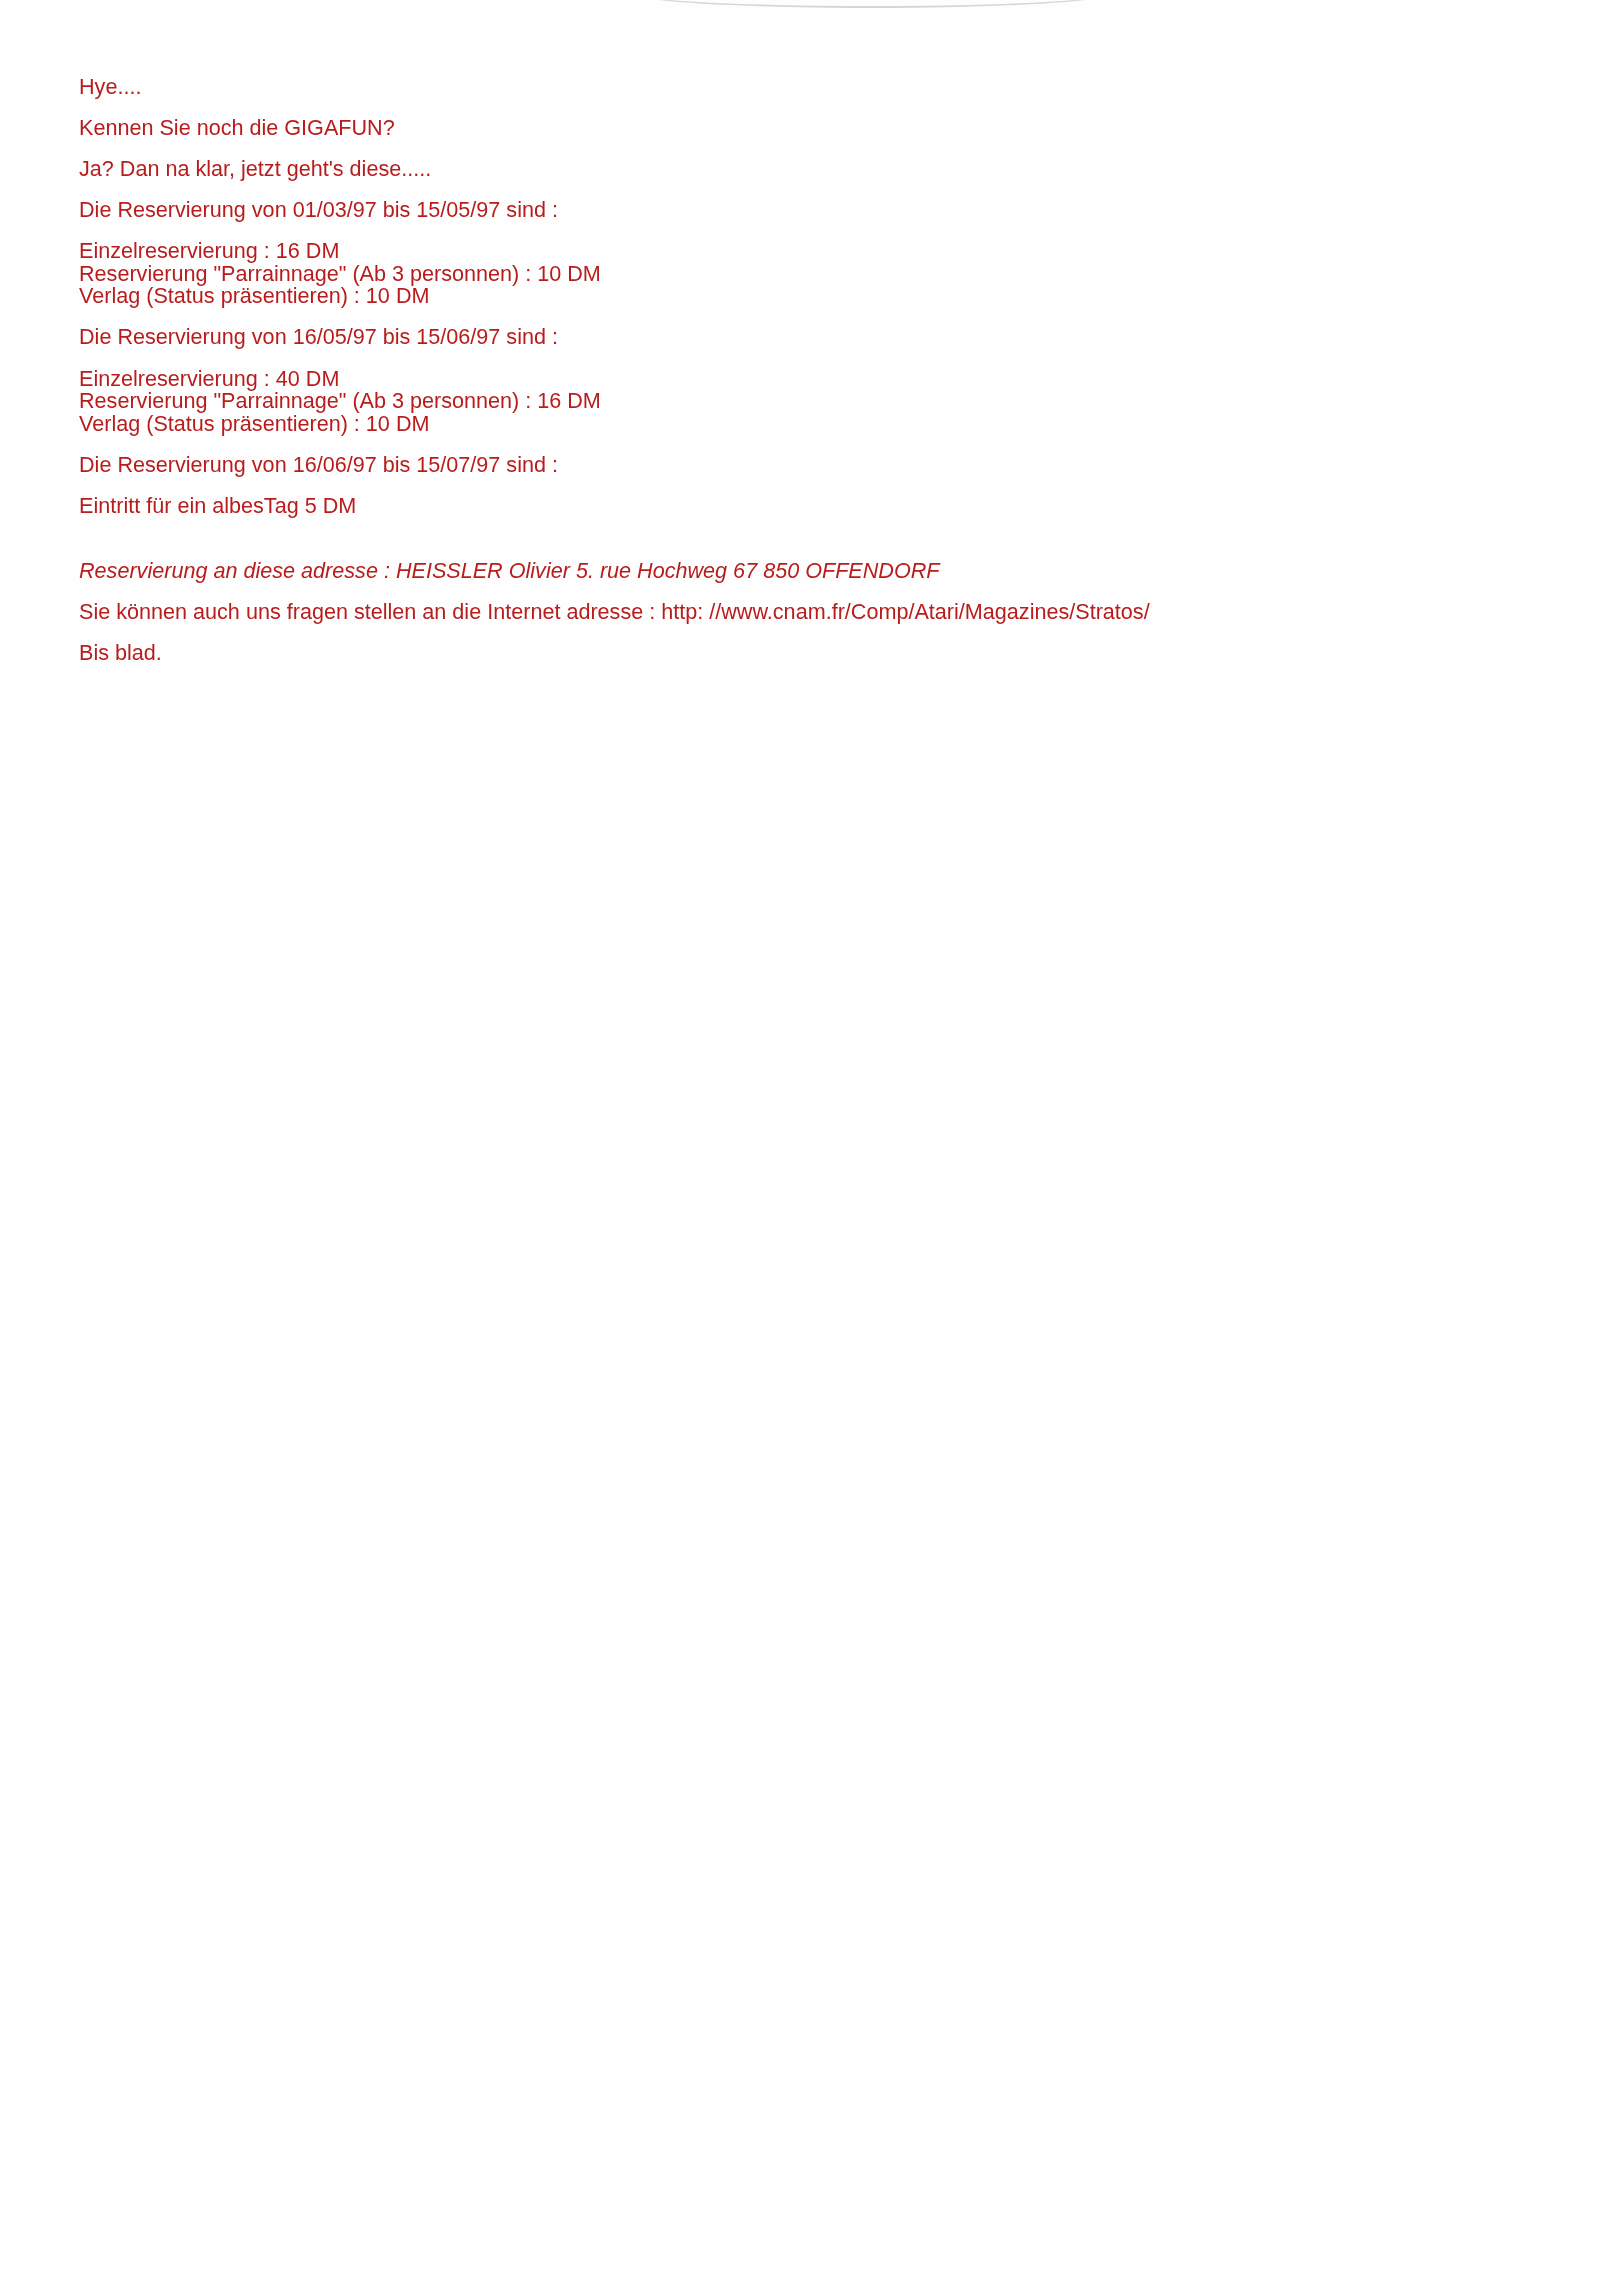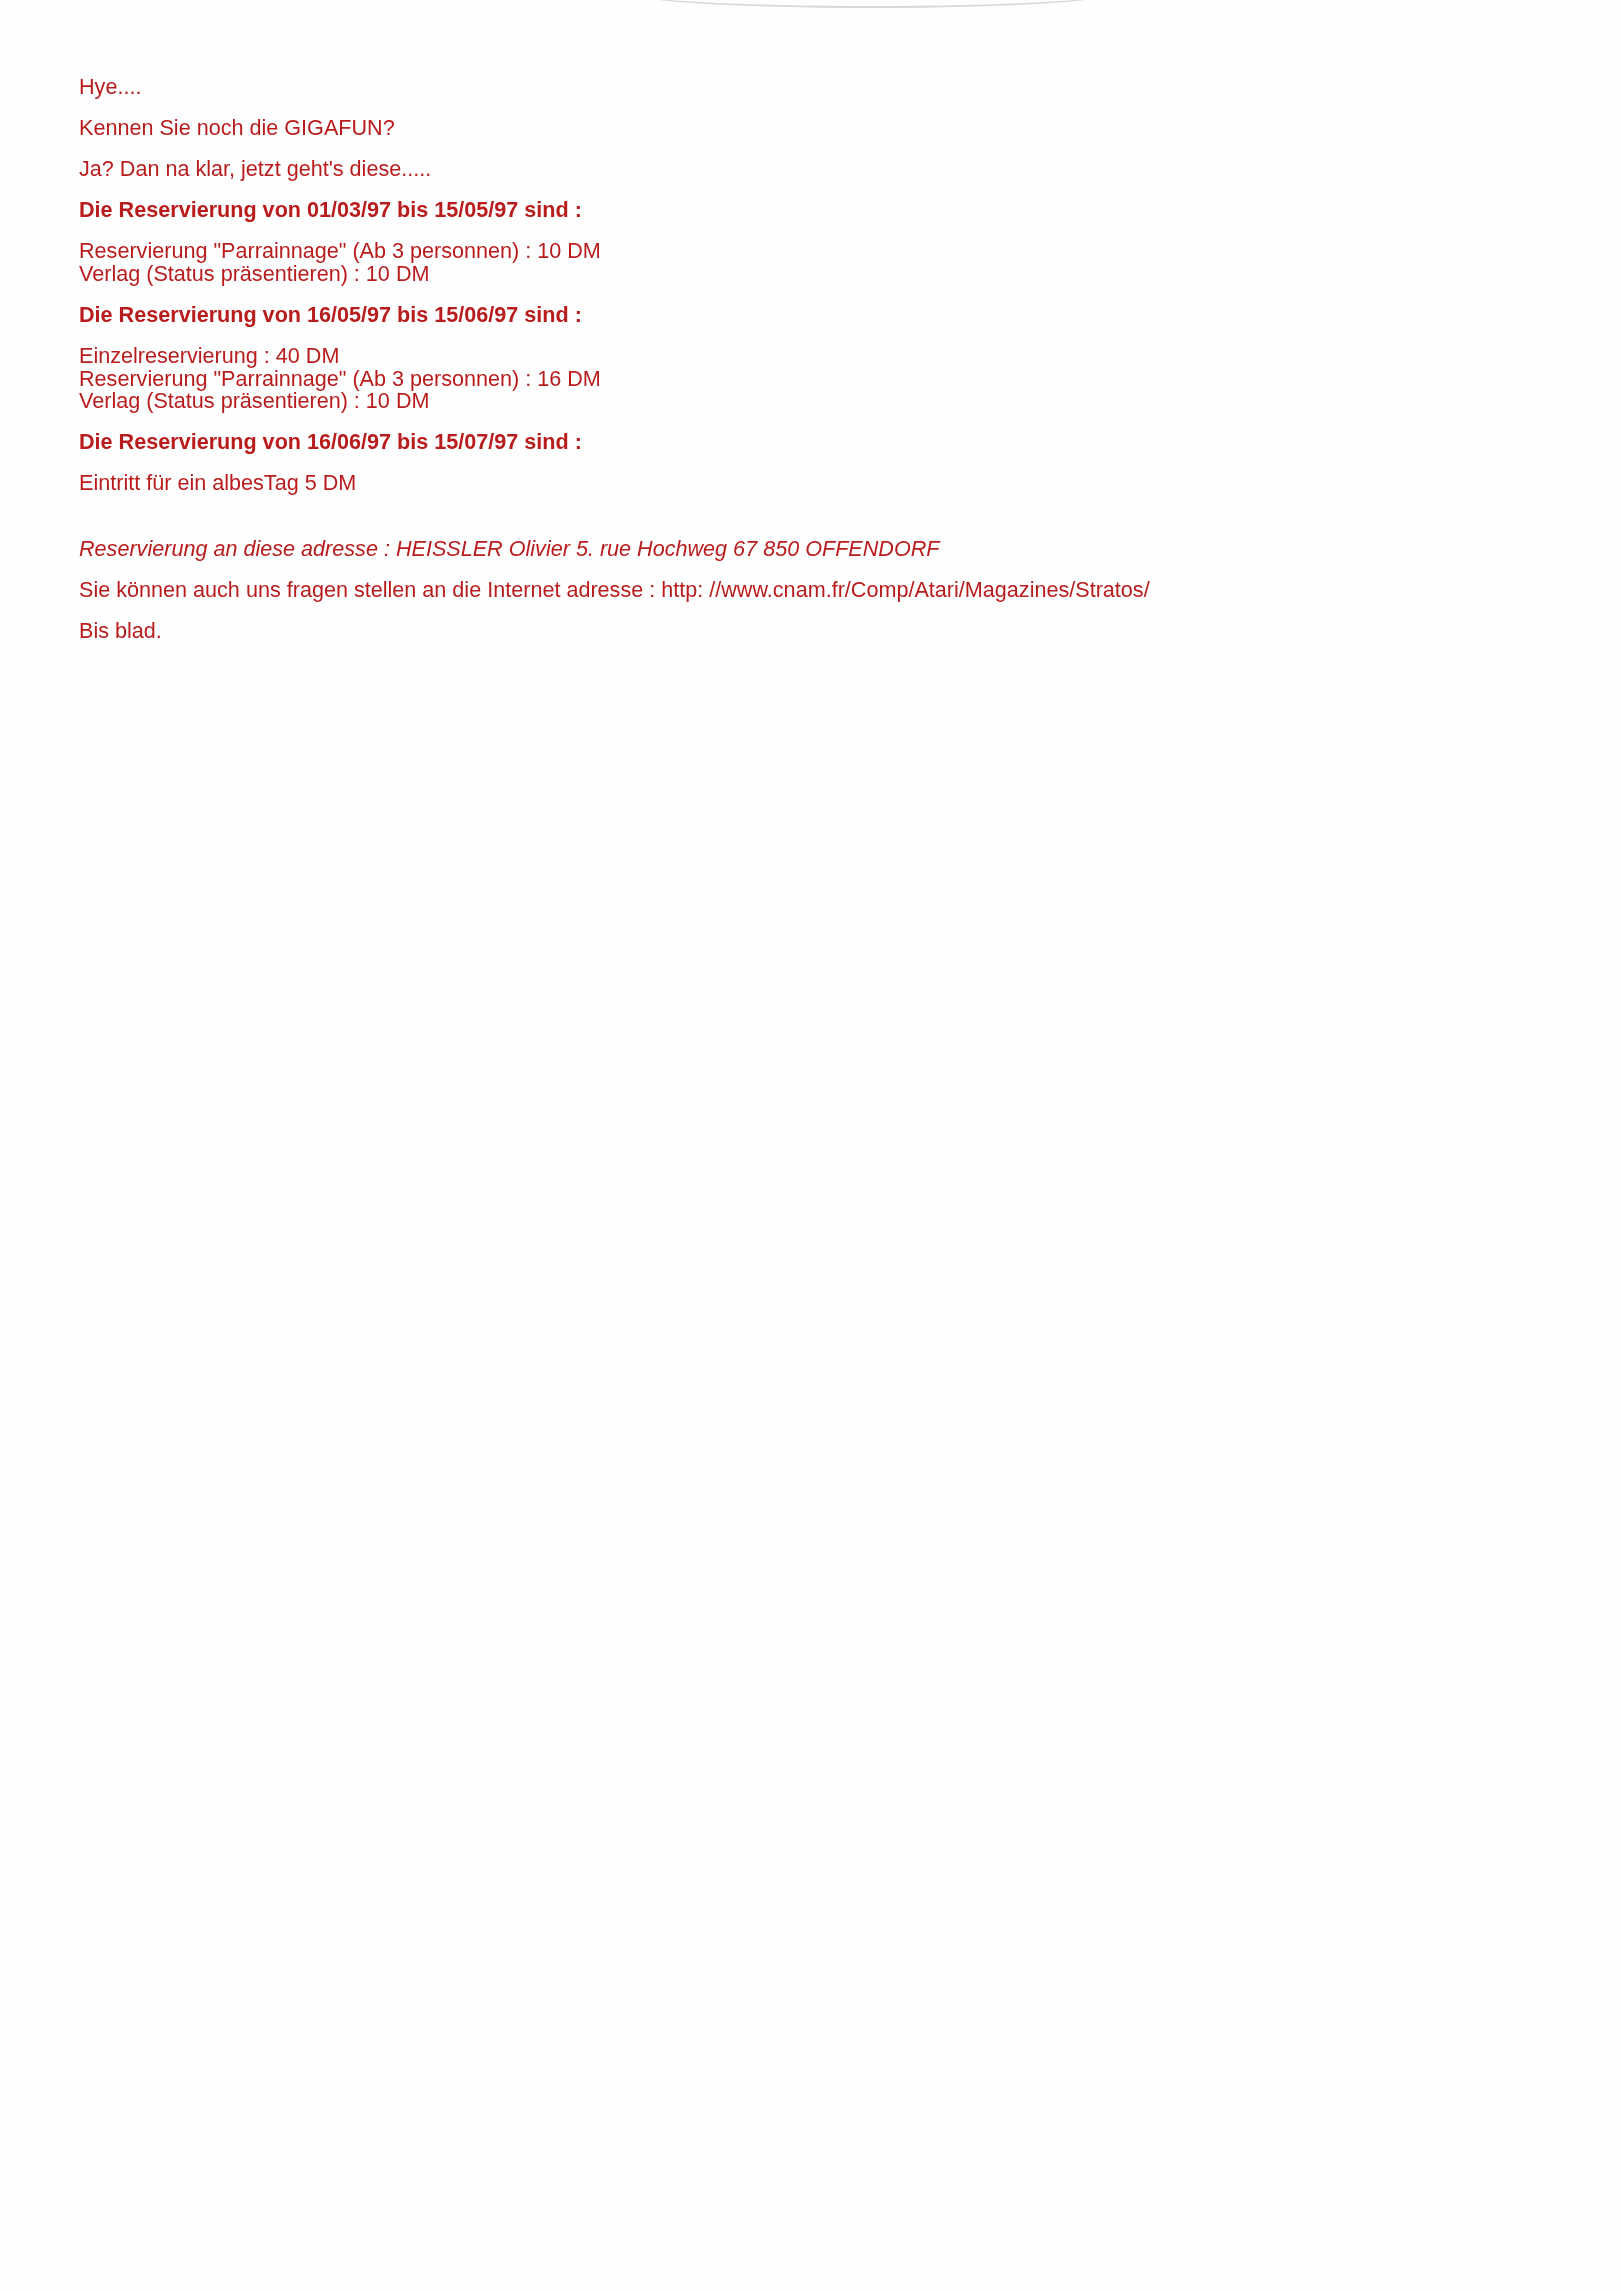--- a/index.html
+++ b/index.html
@@ -30,21 +30,21 @@
   .content {
     padding: 76px 59px 0 79px;
   }
   .para {
     margin: 0 0 18.6px 0;
     font-size: 21.6px;
     line-height: 22.5px;
     white-space: pre-wrap;
   }
   .heading {
-    font-weight: 700;
+    font-weight: 400;
     margin-top: 0;
   }
   .block p {
     margin: 0;
     font-size: 21.6px;
     line-height: 22.5px;
   }
   .block {
     margin: 0 0 18.6px 0;
   }
@@ -59,20 +59,21 @@
 <div class="page">
   <div class="scan-artifact"></div>
   <div class="content">
 
     <p class="para">Hye....</p>
     <p class="para">Kennen Sie noch die GIGAFUN?</p>
     <p class="para">Ja? Dan na klar, jetzt geht's diese.....</p>
 
     <p class="para heading">Die Reservierung von 01/03/97 bis 15/05/97 sind :</p>
     <div class="block">
+      <p>Einzelreservierung : 16 DM</p>
       <p>Reservierung "Parrainnage" (Ab 3 personnen) : 10 DM</p>
       <p>Verlag (Status präsentieren) : 10 DM</p>
     </div>
 
     <p class="para heading">Die Reservierung von 16/05/97 bis 15/06/97 sind :</p>
     <div class="block">
       <p>Einzelreservierung : 40 DM</p>
       <p>Reservierung "Parrainnage" (Ab 3 personnen) : 16 DM</p>
       <p>Verlag (Status präsentieren) : 10 DM</p>
     </div>

